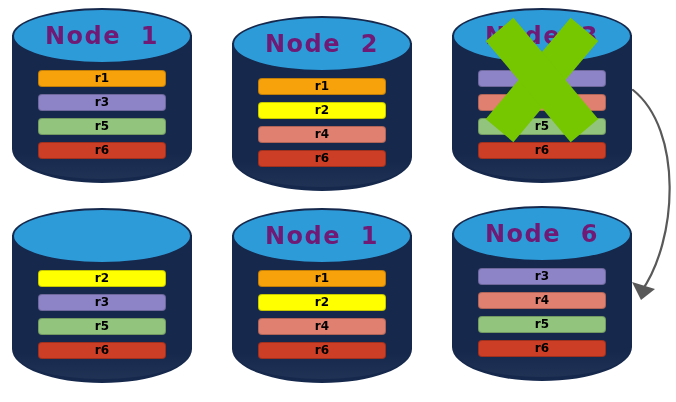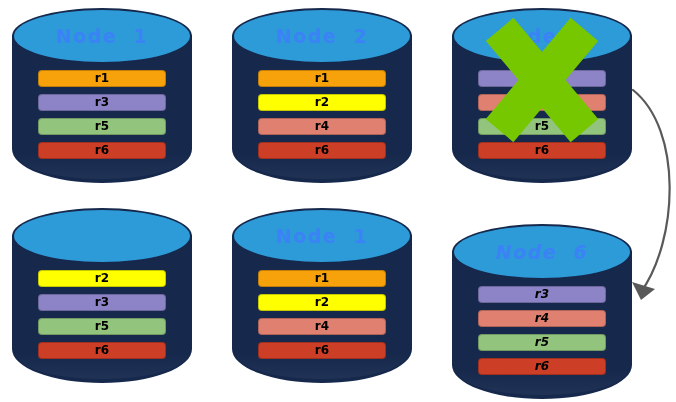--- a/index.html
+++ b/index.html
@@ -65,22 +65,22 @@
   }
 
   .node-label {
     position: absolute;
     left: 0;
     top: 0;
     width: 180px;
     height: 56px;
     line-height: 56px;
     text-align: center;
-    color: #3b82f6;
-    font-size: 19px;
+    color: #701a75;
+    font-size: 24px;
     font-weight: bold;
     letter-spacing: 1.5px;
     white-space: pre;
   }
 
   .records {
     position: absolute;
     left: 26px;
     top: 62px;
     width: 128px;
@@ -138,21 +138,21 @@
     <div class="cyl-top" style="background: rgb(46, 155, 217); border-color: rgb(22, 41, 77);"></div>
     <div class="node-label">Node  1</div>
     <div class="records">
       <div class="rec" style="background: rgb(247, 162, 11);">r1</div>
       <div class="rec" style="background: rgb(141, 132, 200);">r3</div>
       <div class="rec" style="background: rgb(146, 196, 125);">r5</div>
       <div class="rec" style="background: rgb(204, 62, 38);">r6</div>
     </div>
   </div>
 
-  <div class="node" style="left:232px; top:8px;">
+  <div class="node" style="left:232px; top:16px;">
     <div class="cyl-body" style="background: rgb(22, 41, 77); border-color: rgb(22, 41, 77);"></div>
     <div class="cyl-top" style="background: rgb(46, 155, 217); border-color: rgb(22, 41, 77);"></div>
     <div class="node-label">Node  2</div>
     <div class="records">
       <div class="rec" style="background: rgb(247, 162, 11);">r1</div>
       <div class="rec" style="background: rgb(255, 255, 0);">r2</div>
       <div class="rec" style="background: rgb(224, 128, 112);">r4</div>
       <div class="rec" style="background: rgb(204, 62, 38);">r6</div>
     </div>
   </div>
@@ -189,21 +189,21 @@
     <div class="cyl-top" style="background: rgb(46, 155, 217); border-color: rgb(22, 41, 77);"></div>
     <div class="node-label">Node  1</div>
     <div class="records">
       <div class="rec" style="background: rgb(247, 162, 11);">r1</div>
       <div class="rec" style="background: rgb(255, 255, 0);">r2</div>
       <div class="rec" style="background: rgb(224, 128, 112);">r4</div>
       <div class="rec" style="background: rgb(204, 62, 38);">r6</div>
     </div>
   </div>
 
-  <div class="node" style="left:452px; top:224px;font-style:italic;">
+  <div class="node" style="left:452px; top:206px;">
     <div class="cyl-body" style="background: rgb(22, 41, 77); border-color: rgb(22, 41, 77);"></div>
     <div class="cyl-top" style="background: rgb(46, 155, 217); border-color: rgb(22, 41, 77);"></div>
     <div class="node-label">Node  6</div>
     <div class="records">
       <div class="rec" style="background: rgb(141, 132, 200);">r3</div>
       <div class="rec" style="background: rgb(224, 128, 112);">r4</div>
       <div class="rec" style="background: rgb(146, 196, 125);">r5</div>
       <div class="rec" style="background: rgb(204, 62, 38);">r6</div>
     </div>
   </div>

